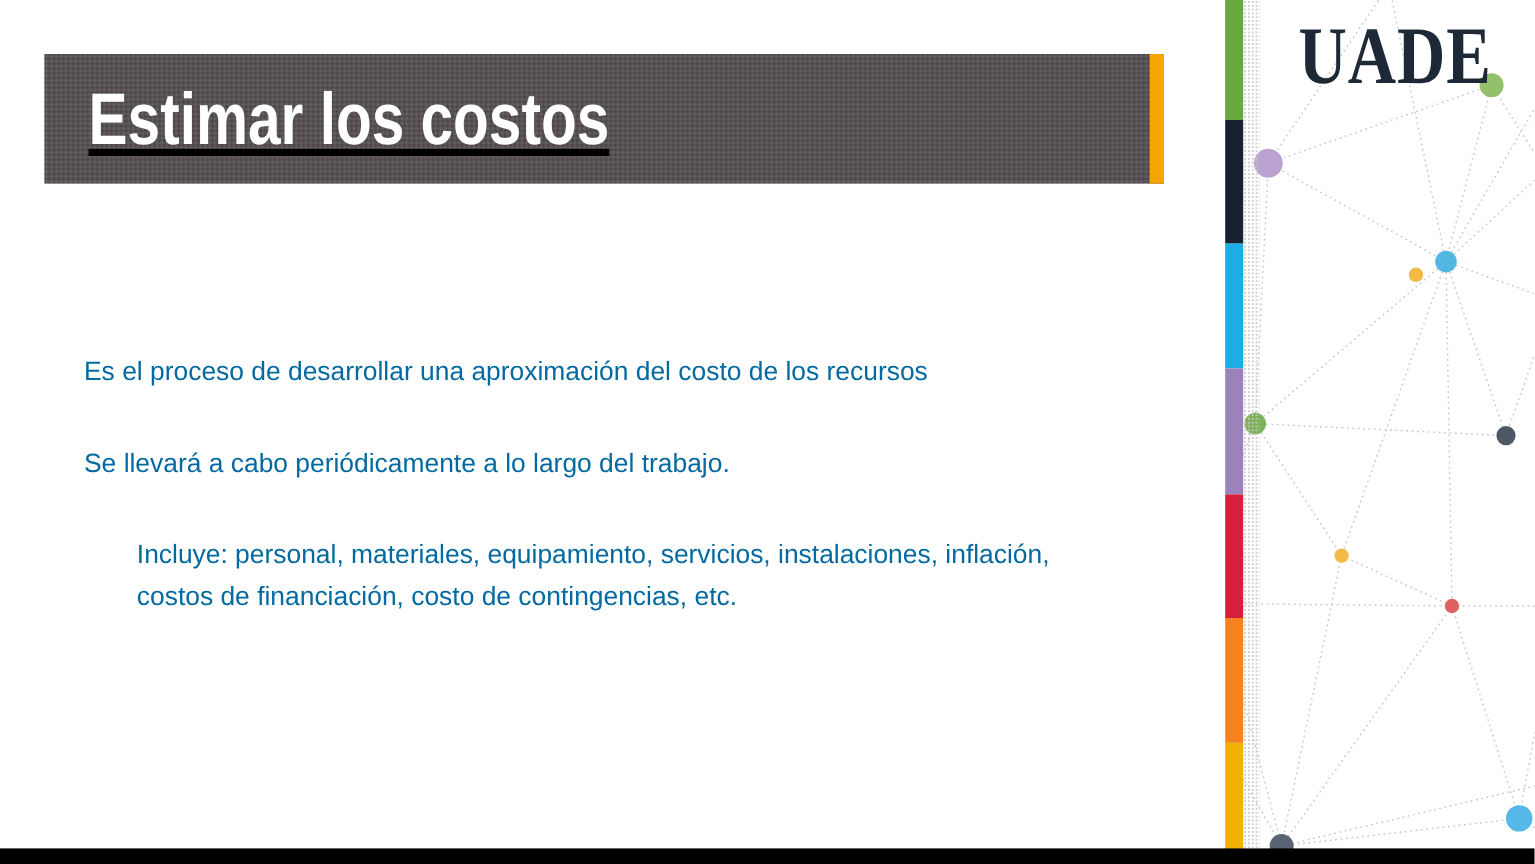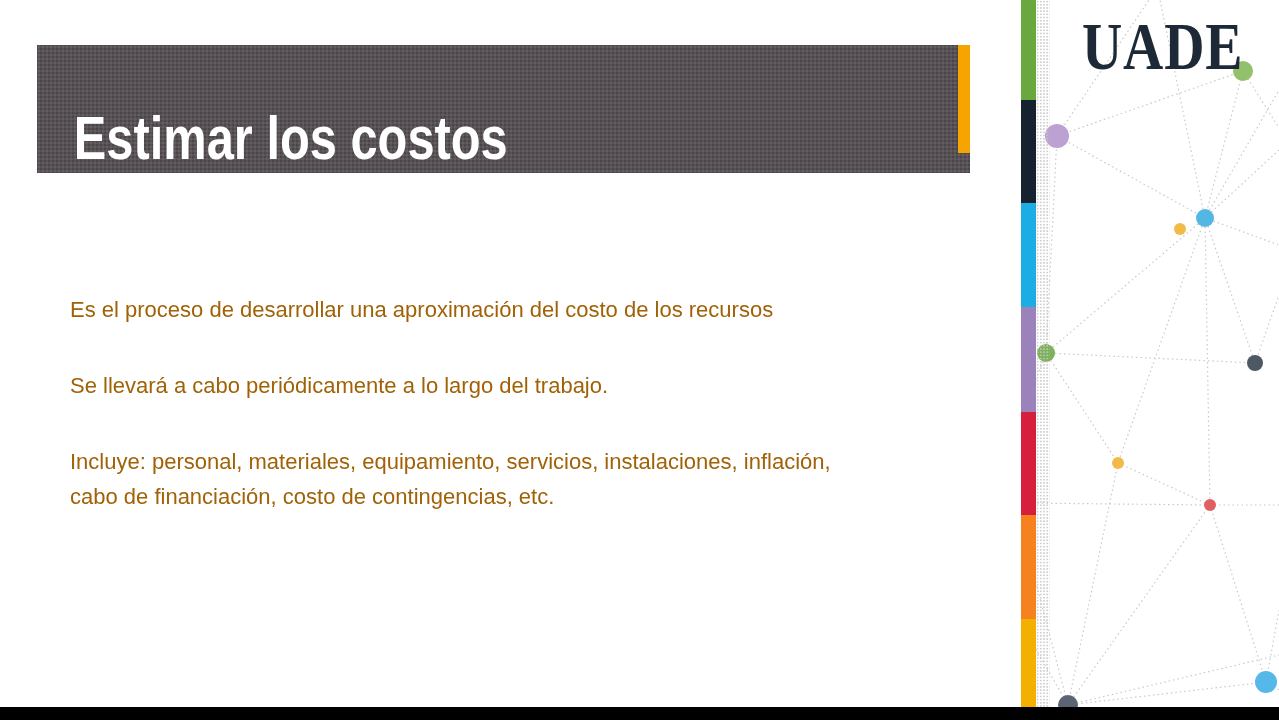--- a/index.html
+++ b/index.html
@@ -12,44 +12,44 @@
   
   .stripe{position:absolute;left:1021px;top:0;width:15px;height:720px;z-index:3;display:flex;flex-direction:column;}
   
   .halftone{
     position:absolute;left:1036px;top:0;width:14px;height:707px;z-index:2;
     background-image:radial-gradient(#c6c6c6 0.9px, transparent 1px);
     background-size:3.2px 3.2px;opacity:.85;
   }
   
   .title-bar{
-    position:absolute;left:37px;top:45px;width:933px;height:128px;z-index:4;
+    position:absolute;left:37px;top:45px;width:933px;height:108px;z-index:4;
     background-color:#585256;
     background-image:
       radial-gradient(rgba(255,255,255,.07) 1px, transparent 1.2px),
       radial-gradient(rgba(0,0,0,.16) 1px, transparent 1.2px);
     background-size:4px 4px,4px 4px;background-position:0 0,2px 2px;
-    display:flex;align-items:flex-end;
+    display:flex;align-items:center;text-decoration:underline;
   }
   .title{
     margin:0;padding-left:46px;color:#ffffff;font-weight:bold;font-size:61px;
     transform:scaleX(0.8);transform-origin:0 50%;white-space:nowrap;
     font-family:"Liberation Sans",sans-serif;
   }
   .title-accent{position:absolute;right:0;top:0;width:12px;height:108px;background:#f5a400;}
   
   .logo{
     position:absolute;left:1082px;top:12px;z-index:5;color:#1d2936;
     font-family:"Liberation Serif",serif;font-weight:bold;font-size:68px;line-height:1;
     transform:scaleX(0.82);transform-origin:0 0;letter-spacing:1px;white-space:nowrap;
   }
   
-  .body-text{position:absolute;left:70px;top:292px;z-index:4;color:#a16207;}
+  .body-text{position:absolute;left:70px;top:292px;z-index:4;color:#0369a1;}
   .para{margin:0 0 41px 0;}
-  .para:last-child{margin-bottom:0;}
+  .para:last-child{margin-bottom:0;margin-left:44px;}
   .line{font-size:22px;line-height:35px;white-space:nowrap;}
   
   .bottom-bar{position:absolute;left:0;top:707px;width:1279px;height:13px;background:#000000;z-index:10;}
 </style>
 </head>
 <body>
 
 <div class="slide">
 
   <svg class="network" viewBox="0 0 1279 720" xmlns="http://www.w3.org/2000/svg">
@@ -116,19 +116,19 @@
 
   <div class="body-text">
     <div class="para">
       <div class="line">Es el proceso de desarrollar una aproximación del costo de los recursos</div>
     </div>
     <div class="para">
       <div class="line">Se llevará a cabo periódicamente a lo largo del trabajo.</div>
     </div>
     <div class="para">
       <div class="line">Incluye: personal, materiales, equipamiento, servicios, instalaciones, inflación,</div>
-      <div class="line">cabo de financiación, costo de contingencias, etc.</div>
+      <div class="line">costos de financiación, costo de contingencias, etc.</div>
     </div>
   </div>
 
   <div class="bottom-bar"></div>
 
 </div>
 
 </body></html>

